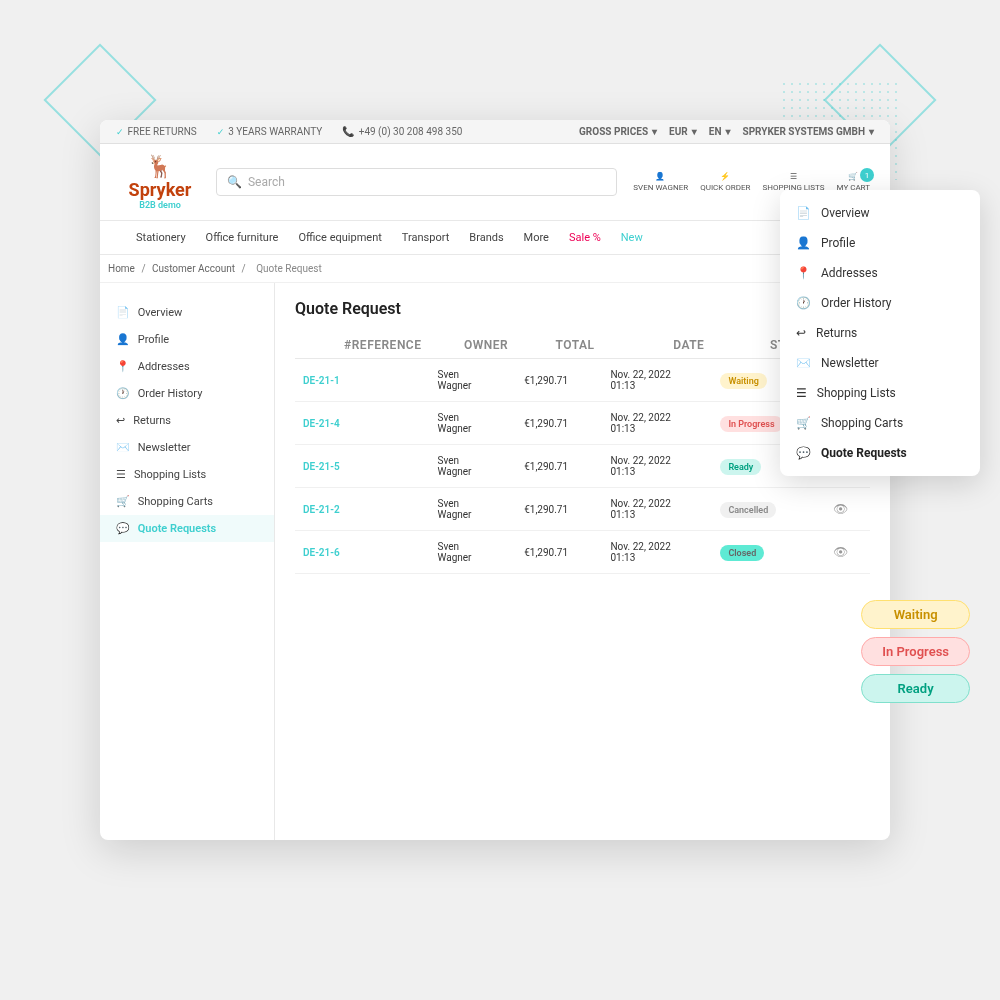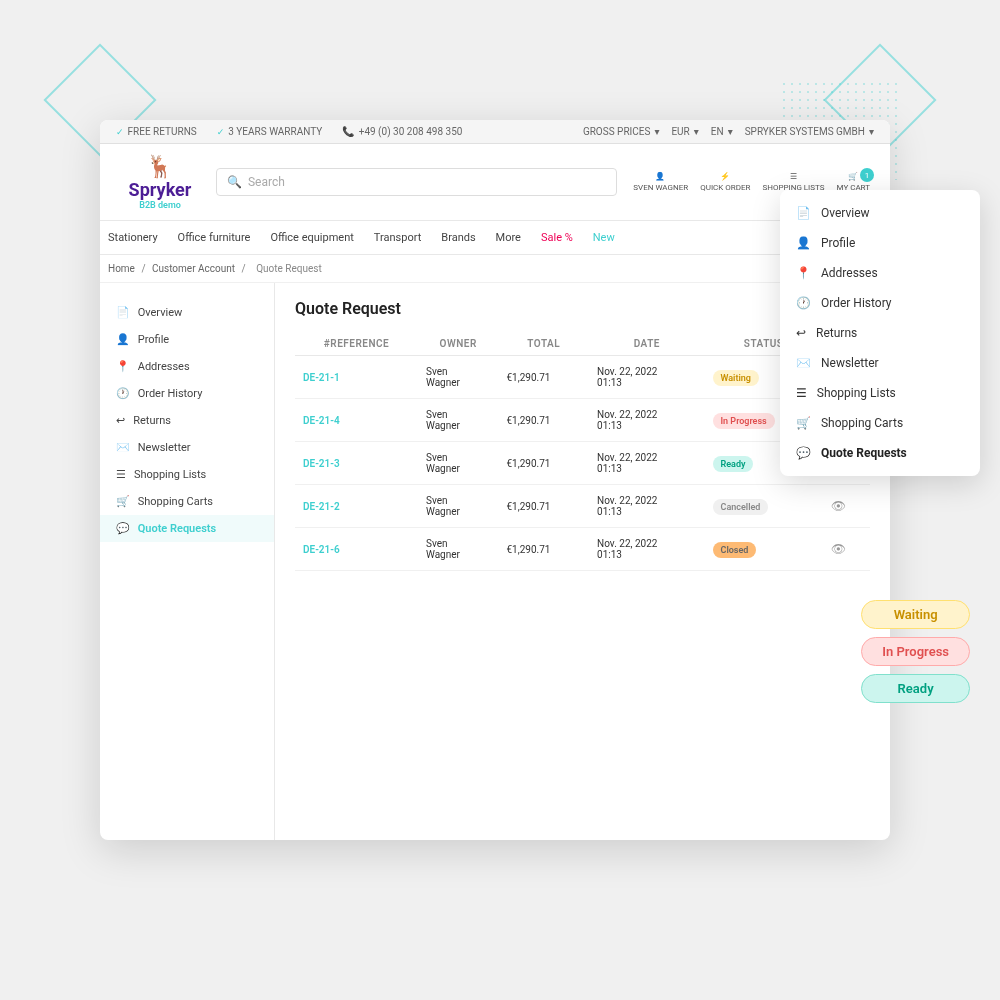--- a/index.html
+++ b/index.html
@@ -71,40 +71,41 @@
     .top-bar-right {
       margin-left: auto;
       display: flex;
       gap: 12px;
       font-size: 10px;
     }
     .top-bar-right span {
       display: flex;
       align-items: flex-start;
       gap: 4px;
+      font-weight: bold;
     }
 
     
     .header {
       padding: 10px 20px;
       display: flex;
       align-items: center;
       gap: 16px;
       border-bottom: 1px solid #e8e8e8;
     }
     .logo-area {
       display: flex;
       flex-direction: column;
       align-items: center;
       min-width: 80px;
     }
     .logo-text {
       font-size: 18px;
       font-weight: 700;
-      color: #4c1d95;
+      color: #c2410c;
     }
     .logo-sub {
       font-size: 9px;
       color: #3ecfcf;
       font-weight: 600;
     }
     .search-bar {
       flex: 1;
       display: flex;
       align-items: center;
@@ -138,21 +139,21 @@
       display: flex;
       align-items: center;
       justify-content: center;
       position: absolute;
       top: -4px; right: -4px;
     }
     .cart-wrapper { position: relative; }
 
     
     .nav-bar {
-      padding: 0 8px;
+      padding: 0 36px;
       display: flex;
       gap: 20px;
       border-bottom: 1px solid #e8e8e8;
       font-size: 11px;
       color: #444;
     }
     .nav-item {
       padding: 10px 0;
       cursor: pointer;
       white-space: nowrap;
@@ -211,25 +212,25 @@
       margin-bottom: 14px;
     }
 
     
     .quote-table {
       width: 100%;
       border-collapse: collapse;
       font-size: 10px;
     }
     .quote-table th {
-      text-align: center;
+      text-align: right;
       padding: 6px 8px;
       color: #888;
       font-weight: 600;
-      font-size: 10px;
+      font-size: 12px;
       letter-spacing: 0.5px;
       text-transform: uppercase;
       border-bottom: 1px solid #e8e8e8;
     }
     .quote-table td {
       padding: 10px 8px;
       color: #333;
       border-bottom: 1px solid #f0f0f0;
       vertical-align: middle;
     }
@@ -238,21 +239,21 @@
       padding: 3px 8px;
       border-radius: 12px;
       font-size: 9px;
       font-weight: 600;
       white-space: nowrap;
     }
     .status-inprogress { background: #ffe0e0; color: #e05050; }
     .status-waiting { background: #fff3cc; color: #c89000; }
     .status-ready { background: #ccf5ee; color: #00a080; }
     .status-cancelled { background: #f0f0f0; color: #888; }
-    .status-closed { background: #fdba74; color: #666; }
+    .status-closed { background: #5eead4; color: #666; }
     .eye-btn {
       background: none;
       border: none;
       cursor: pointer;
       color: #999;
       font-size: 12px;
     }
 
     
     .dropdown-overlay {
@@ -449,21 +450,21 @@
           <tr>
             <td><a class="ref-link">DE-21-4</a></td>
             <td>Sven<br>Wagner</td>
             <td>€1,290.71</td>
             <td>Nov. 22, 2022<br>01:13</td>
             <td><span class="status-badge status-inprogress">In Progress</span></td>
             <td></td>
           </tr>
 
           <tr>
-            <td><a class="ref-link">DE-21-3</a></td>
+            <td><a class="ref-link">DE-21-5</a></td>
             <td>Sven<br>Wagner</td>
             <td>€1,290.71</td>
             <td>Nov. 22, 2022<br>01:13</td>
             <td><span class="status-badge status-ready">Ready</span></td>
             <td></td>
           </tr>
 
           <tr>
             <td><a class="ref-link">DE-21-2</a></td>
             <td>Sven<br>Wagner</td>

